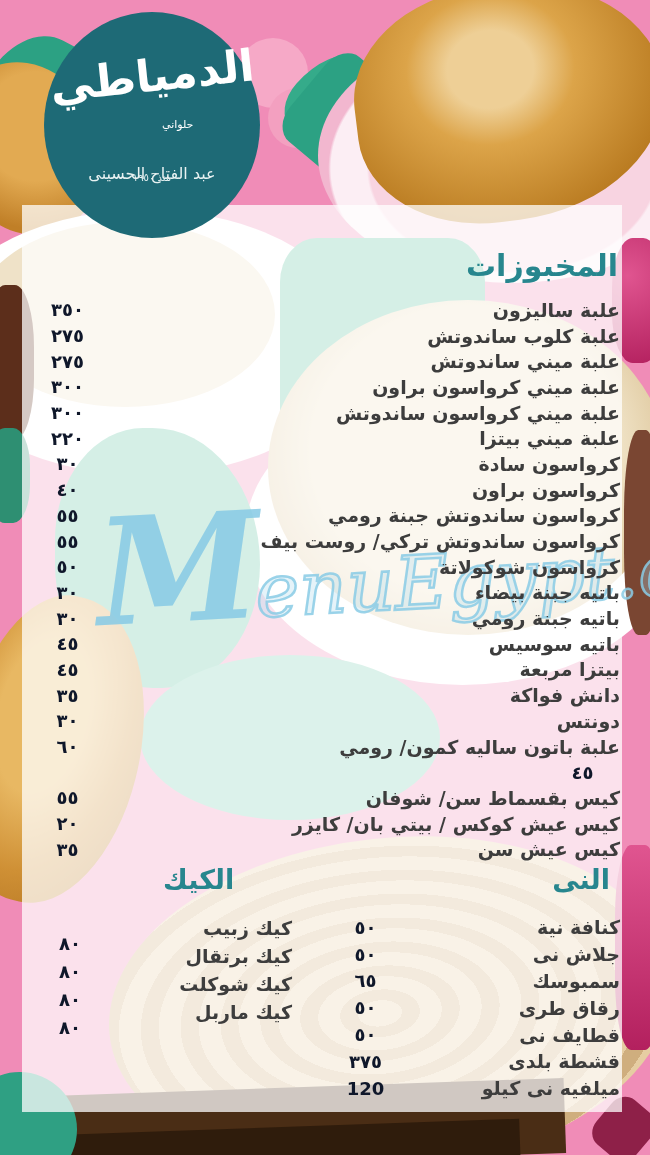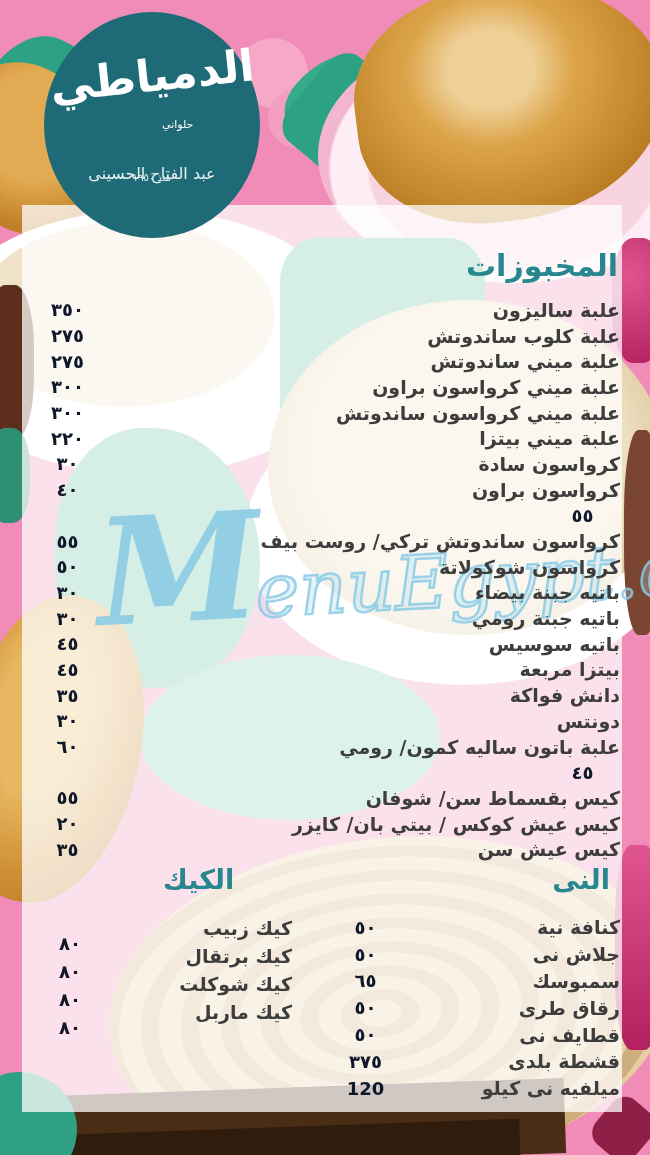--- a/index.html
+++ b/index.html
@@ -143,20 +143,21 @@
     </div>
   <div class="row">
       <span class="nm">كرواسون سادة</span>
       <span class="pr">٣٠</span>
     </div>
   <div class="row">
       <span class="nm">كرواسون براون</span>
       <span class="pr">٤٠</span>
     </div>
   <div class="row">
+      <span class="nm">كرواسون ساندوتش جبنة رومي</span>
       <span class="pr">٥٥</span>
     </div>
   <div class="row">
       <span class="nm">كرواسون ساندوتش تركي/ روست بيف</span>
       <span class="pr">٥٥</span>
     </div>
   <div class="row">
       <span class="nm">كرواسون شوكولاتة</span>
       <span class="pr">٥٠</span>
     </div>

